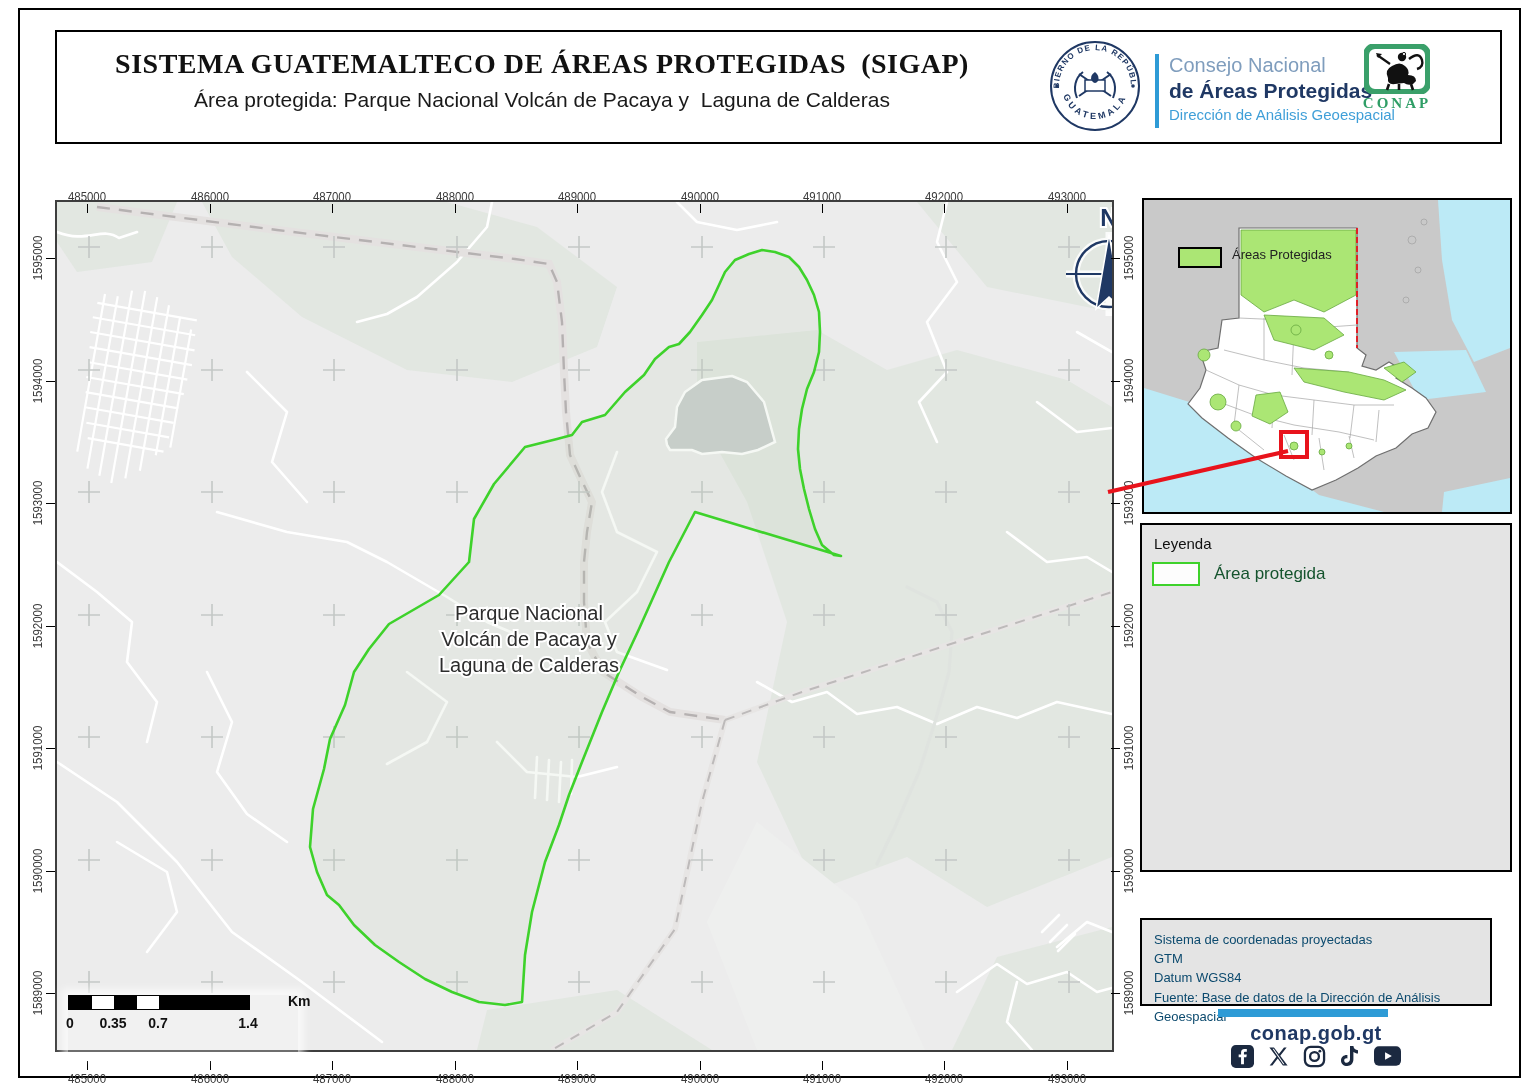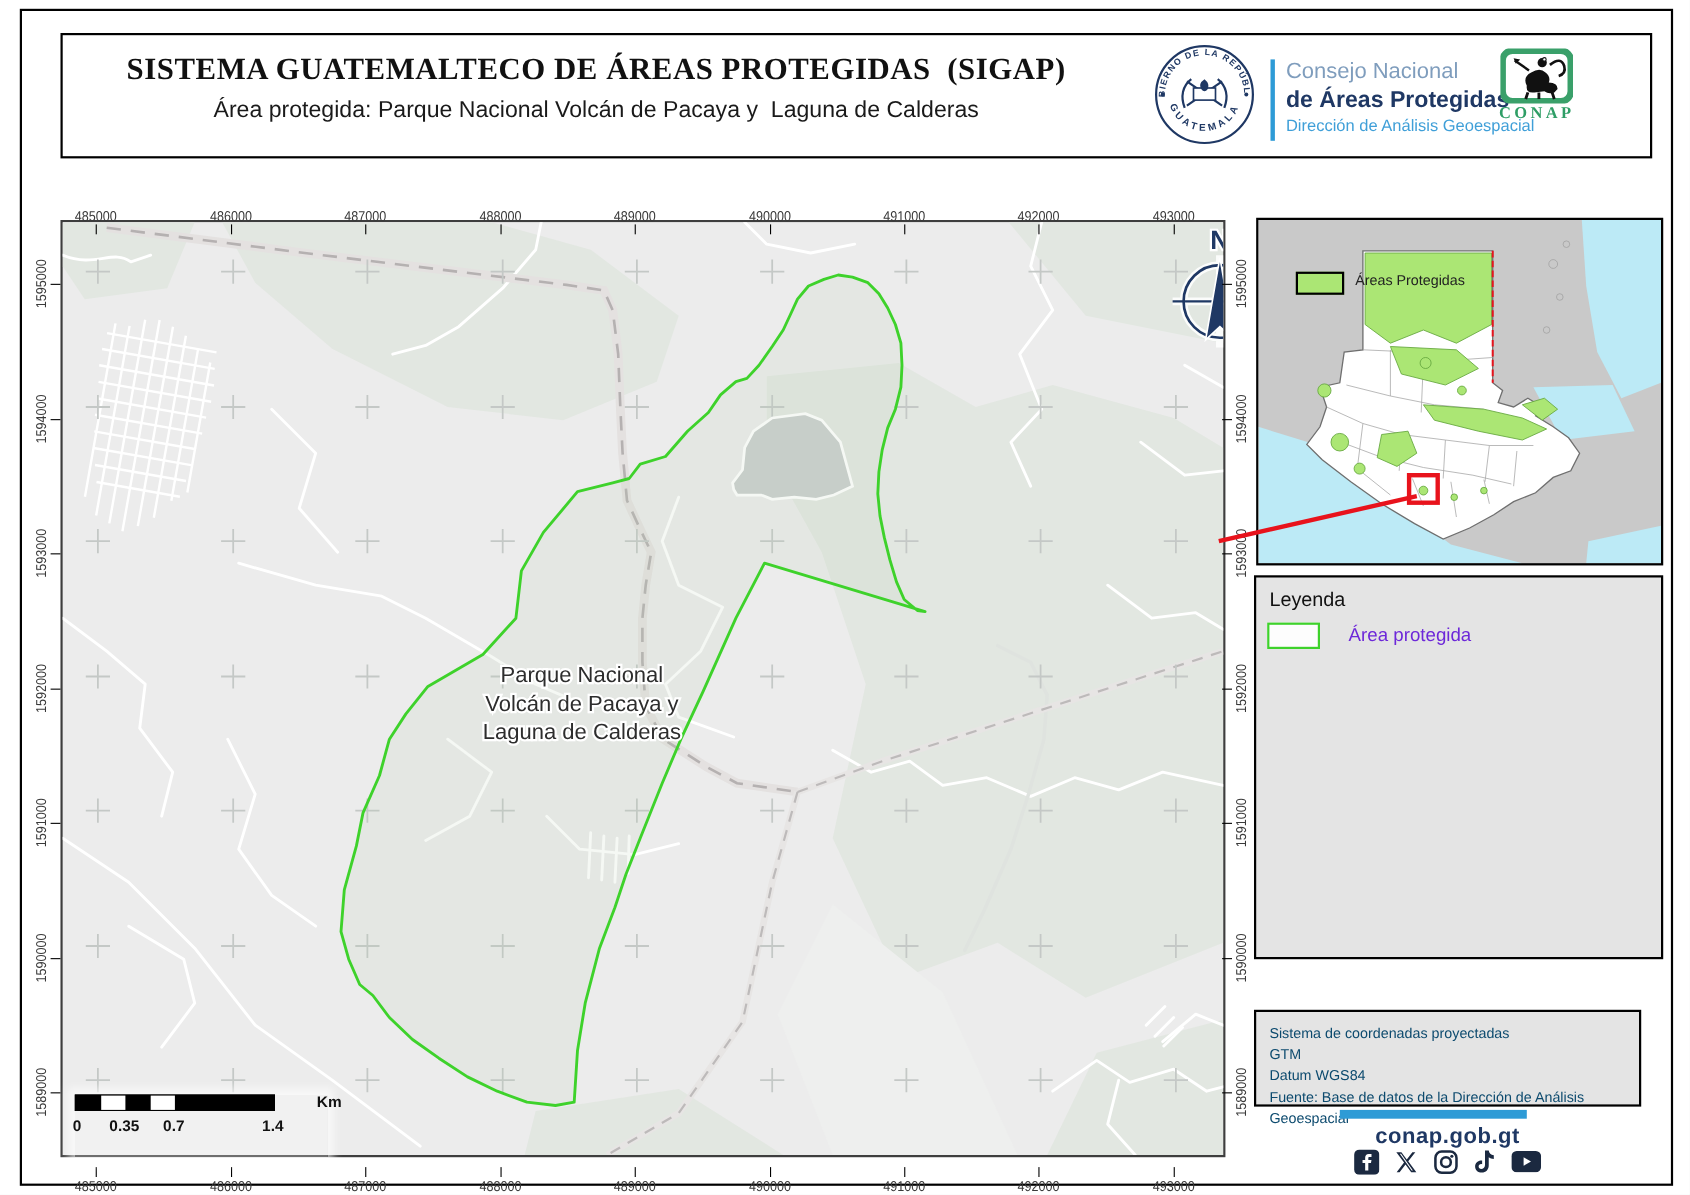--- a/index.html
+++ b/index.html
@@ -26,24 +26,24 @@
   #conap-logo{left:1296px;top:12px;width:88px;text-align:center;}
   #conap-label{font-family:"Liberation Serif",serif;font-weight:bold;font-size:15px;letter-spacing:3px;color:#2f9e66;margin-top:1px;}
 
   
   .axis-label{position:absolute;font-size:13px;color:#3a3a3a;transform:translate(-50%,-50%) scaleX(.88);white-space:nowrap;}
   .axis-label.v-left{transform:translate(-50%,-50%) rotate(-90deg) scaleX(.88);}
   .axis-label.v-right{transform:translate(-50%,-50%) rotate(-90deg) scaleX(.88);}
   .tick{position:absolute;background:#000;}
 
   
-  #legend-title{margin:10px 0 0 12px;font-size:18px;color:#111;}
+  #legend-title{margin:10px 0 0 12px;font-size:15px;color:#111;}
   #legend-row{display:flex;align-items:center;margin:10px 0 0 10px;}
   #legend-swatch{width:44px;height:20px;background:#fdfdfd;border:2px solid #3ed22b;}
-  #legend-item-label{font-size:17px;margin-left:26px;color:#6d28d9;}
+  #legend-item-label{font-size:17px;margin-left:14px;color:#14532d;}
   #info-box .info-line{font-size:13px;line-height:1.48;color:#0c4a6e;}
   #info-box{padding:10px 8px 0 12px;box-sizing:border-box;}
 
   
   #footer-bar{left:1218px;top:1009px;width:170px;height:8px;background:#2e9bd6;}
   #footer-site{left:1140px;top:1022px;width:352px;text-align:center;font-size:20px;font-weight:bold;color:#1f3864;letter-spacing:.5px;}
   #social-row{left:1140px;top:1044px;width:352px;display:flex;justify-content:center;gap:13px;align-items:center;}
   #social-row svg{display:block;}
 
   

